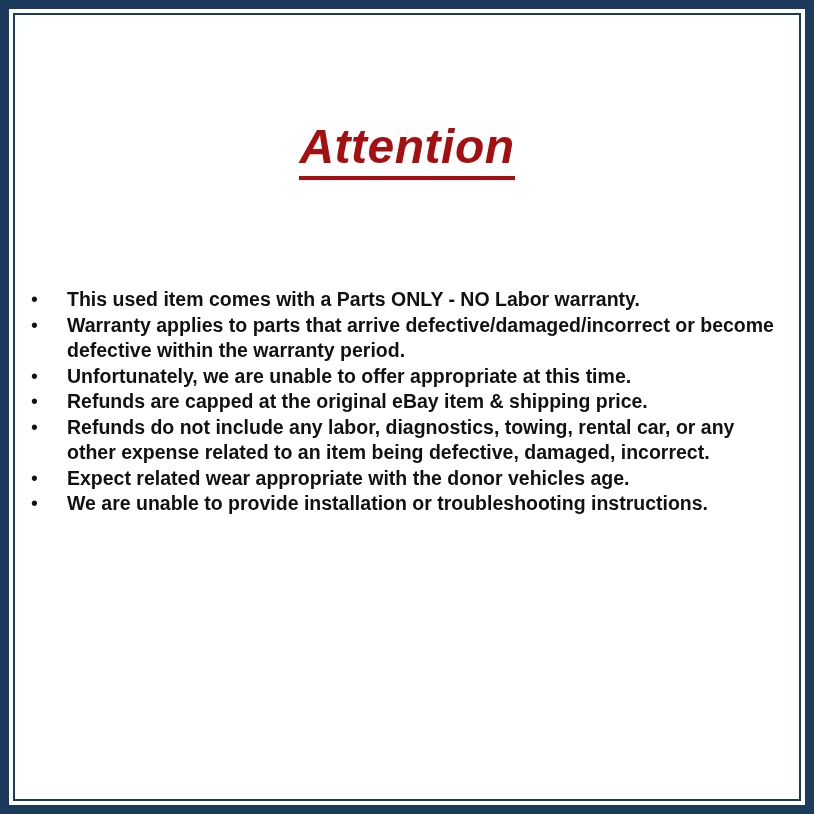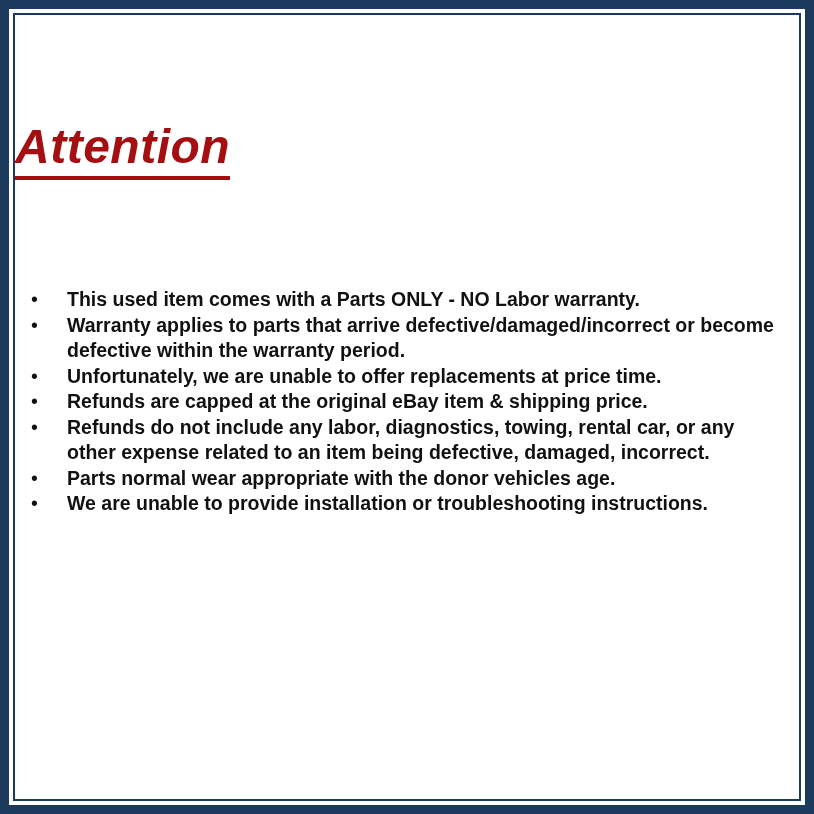--- a/index.html
+++ b/index.html
@@ -48,20 +48,21 @@
     width: 784px;
     height: 784px;
     box-sizing: border-box;
     background: #ffffff;
   }
   .title {
     position: absolute;
     top: 104px;
     left: 0;
     width: 784px;
+    text-align: center;
     color: #a50f12;
     font-size: 48px;
     font-weight: bold;
     font-style: italic;
     font-family: "Liberation Sans", sans-serif;
     letter-spacing: 0.5px;
   }
   .title-text {
     display: inline-block;
     border-bottom: 4px solid #a50f12;
@@ -116,33 +117,33 @@
       <li class="bullet-item">
         <span class="bullet-marker">•</span>
         <span class="bullet-text">This used item comes with a Parts ONLY - NO Labor warranty.</span>
       </li>
       <li class="bullet-item">
         <span class="bullet-marker">•</span>
         <span class="bullet-text">Warranty applies to parts that arrive defective/damaged/incorrect or become defective within the warranty period.</span>
       </li>
       <li class="bullet-item">
         <span class="bullet-marker">•</span>
-        <span class="bullet-text">Unfortunately, we are unable to offer replacements at price time.</span>
+        <span class="bullet-text">Unfortunately, we are unable to offer appropriate at this time.</span>
       </li>
       <li class="bullet-item">
         <span class="bullet-marker">•</span>
         <span class="bullet-text">Refunds are capped at the original eBay item &amp; shipping price.</span>
       </li>
       <li class="bullet-item">
         <span class="bullet-marker">•</span>
         <span class="bullet-text">Refunds do not include any labor, diagnostics, towing, rental car, or any other expense related to an item being defective, damaged, incorrect.</span>
       </li>
       <li class="bullet-item">
         <span class="bullet-marker">•</span>
-        <span class="bullet-text">Parts normal wear appropriate with the donor vehicles age.</span>
+        <span class="bullet-text">Expect related wear appropriate with the donor vehicles age.</span>
       </li>
       <li class="bullet-item">
         <span class="bullet-marker">•</span>
         <span class="bullet-text">We are unable to provide installation or troubleshooting instructions.</span>
       </li>
     </ul>
 
   </div>
 </div>
 

